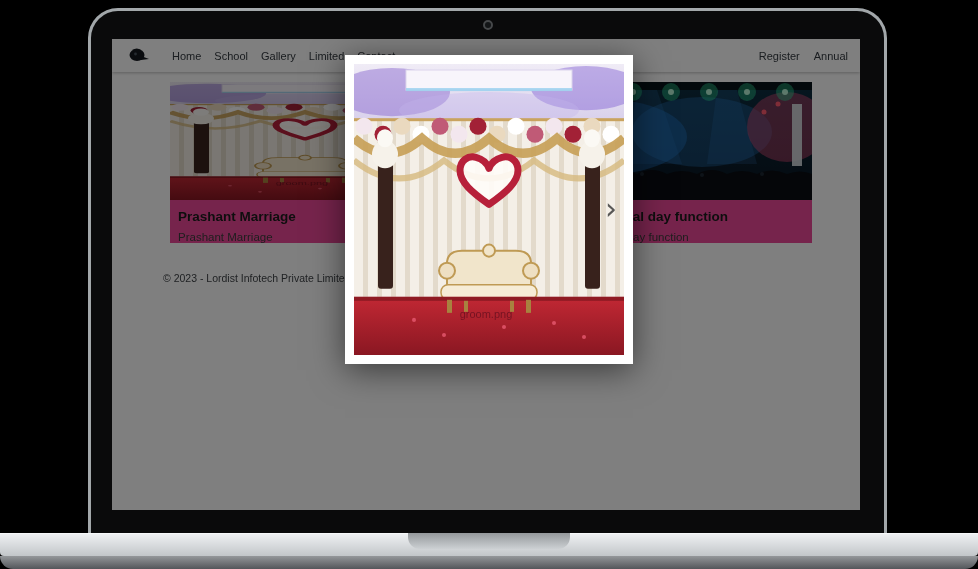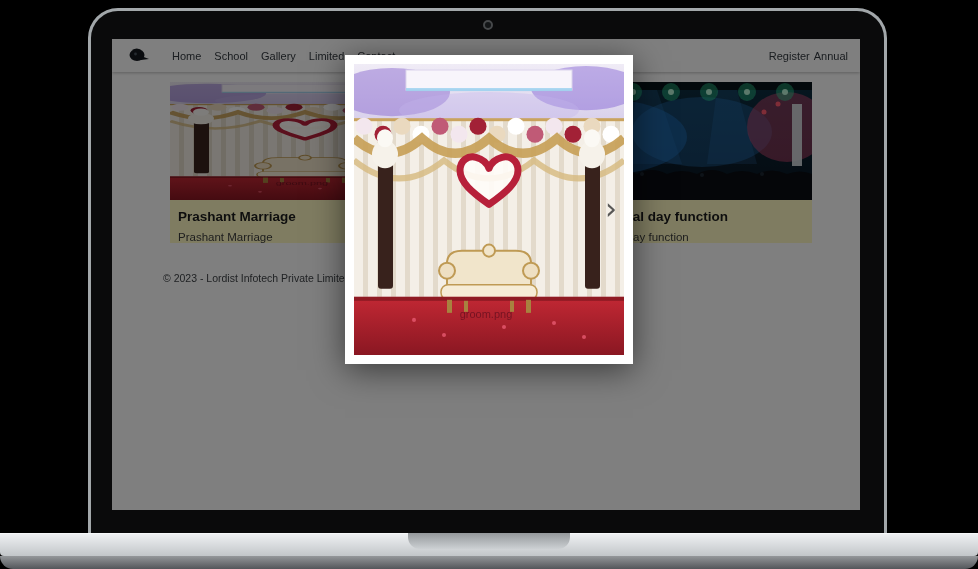--- a/index.html
+++ b/index.html
@@ -36,22 +36,22 @@
   }
   
   .navbar{
     position:absolute;left:0;top:0;width:100%;height:33px;background:#fff;
     box-shadow:0 1px 3px rgba(0,0,0,.25);display:flex;align-items:center;
     padding:0 12px 0 16px;box-sizing:border-box;z-index:1;
   }
   .brand{width:22px;height:17px;display:flex;align-items:center;}
   .nav-links{display:flex;gap:13px;margin-left:22px;}
   .nav-links span, .nav-auth span{font-size:11px;color:#343a40;cursor:pointer;white-space:nowrap;}
-  .nav-auth{margin-left:auto;display:flex;gap:4px;}
-  .card{position:absolute;top:43px;width:270px;background:#fef9c3;}
+  .nav-auth{margin-left:auto;display:flex;gap:14px;}
+  .card{position:absolute;top:43px;width:270px;background:#ec4899;}
   .card-1{left:58px;}
   .card-2{left:430px;}
   .card-img{width:270px;height:118px;overflow:hidden;position:relative;background:#ccc;}
   .card-img svg{display:block;width:100%;height:100%;}
   .card-body{padding:9px 8px 0 8px;}
   .card-title{font-size:13.5px;font-weight:700;color:#1c1c1c;line-height:1.2;}
   .card-sub{font-size:11.5px;color:#3d3d3d;margin-top:6px;}
   .page-footer{
     position:absolute;left:51px;top:233px;font-size:10.5px;color:#414549;white-space:nowrap;
   }

